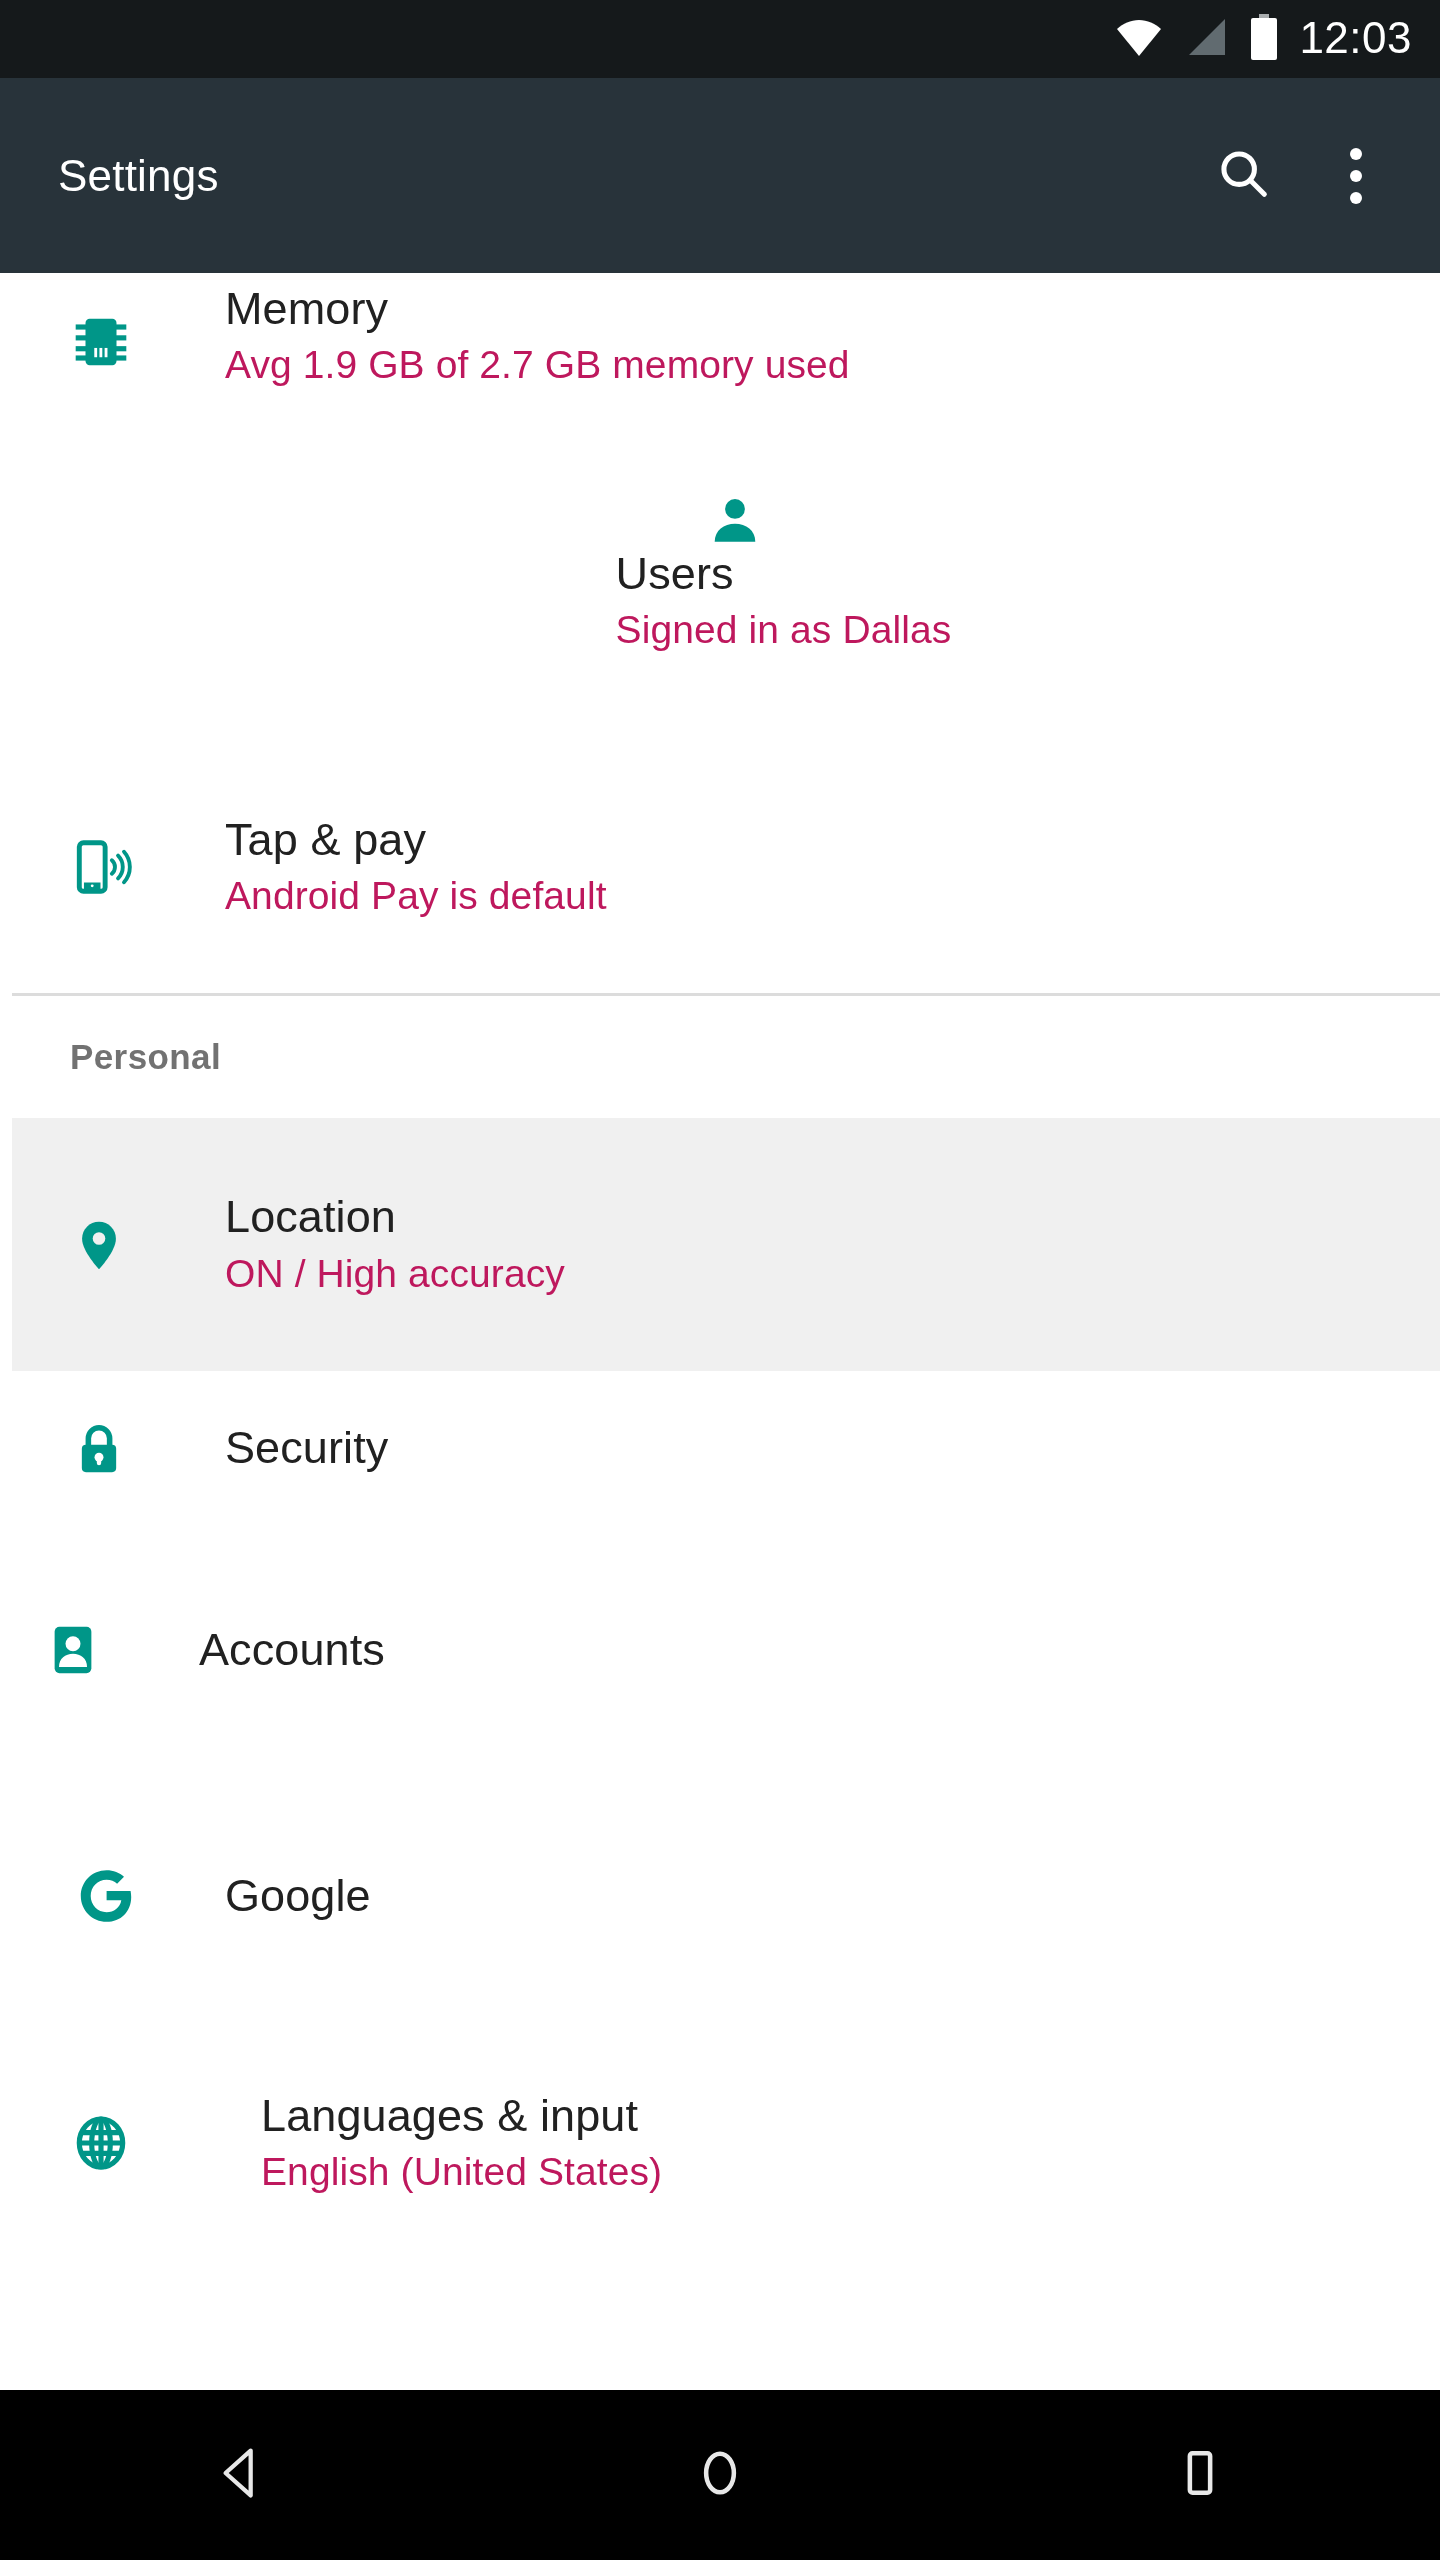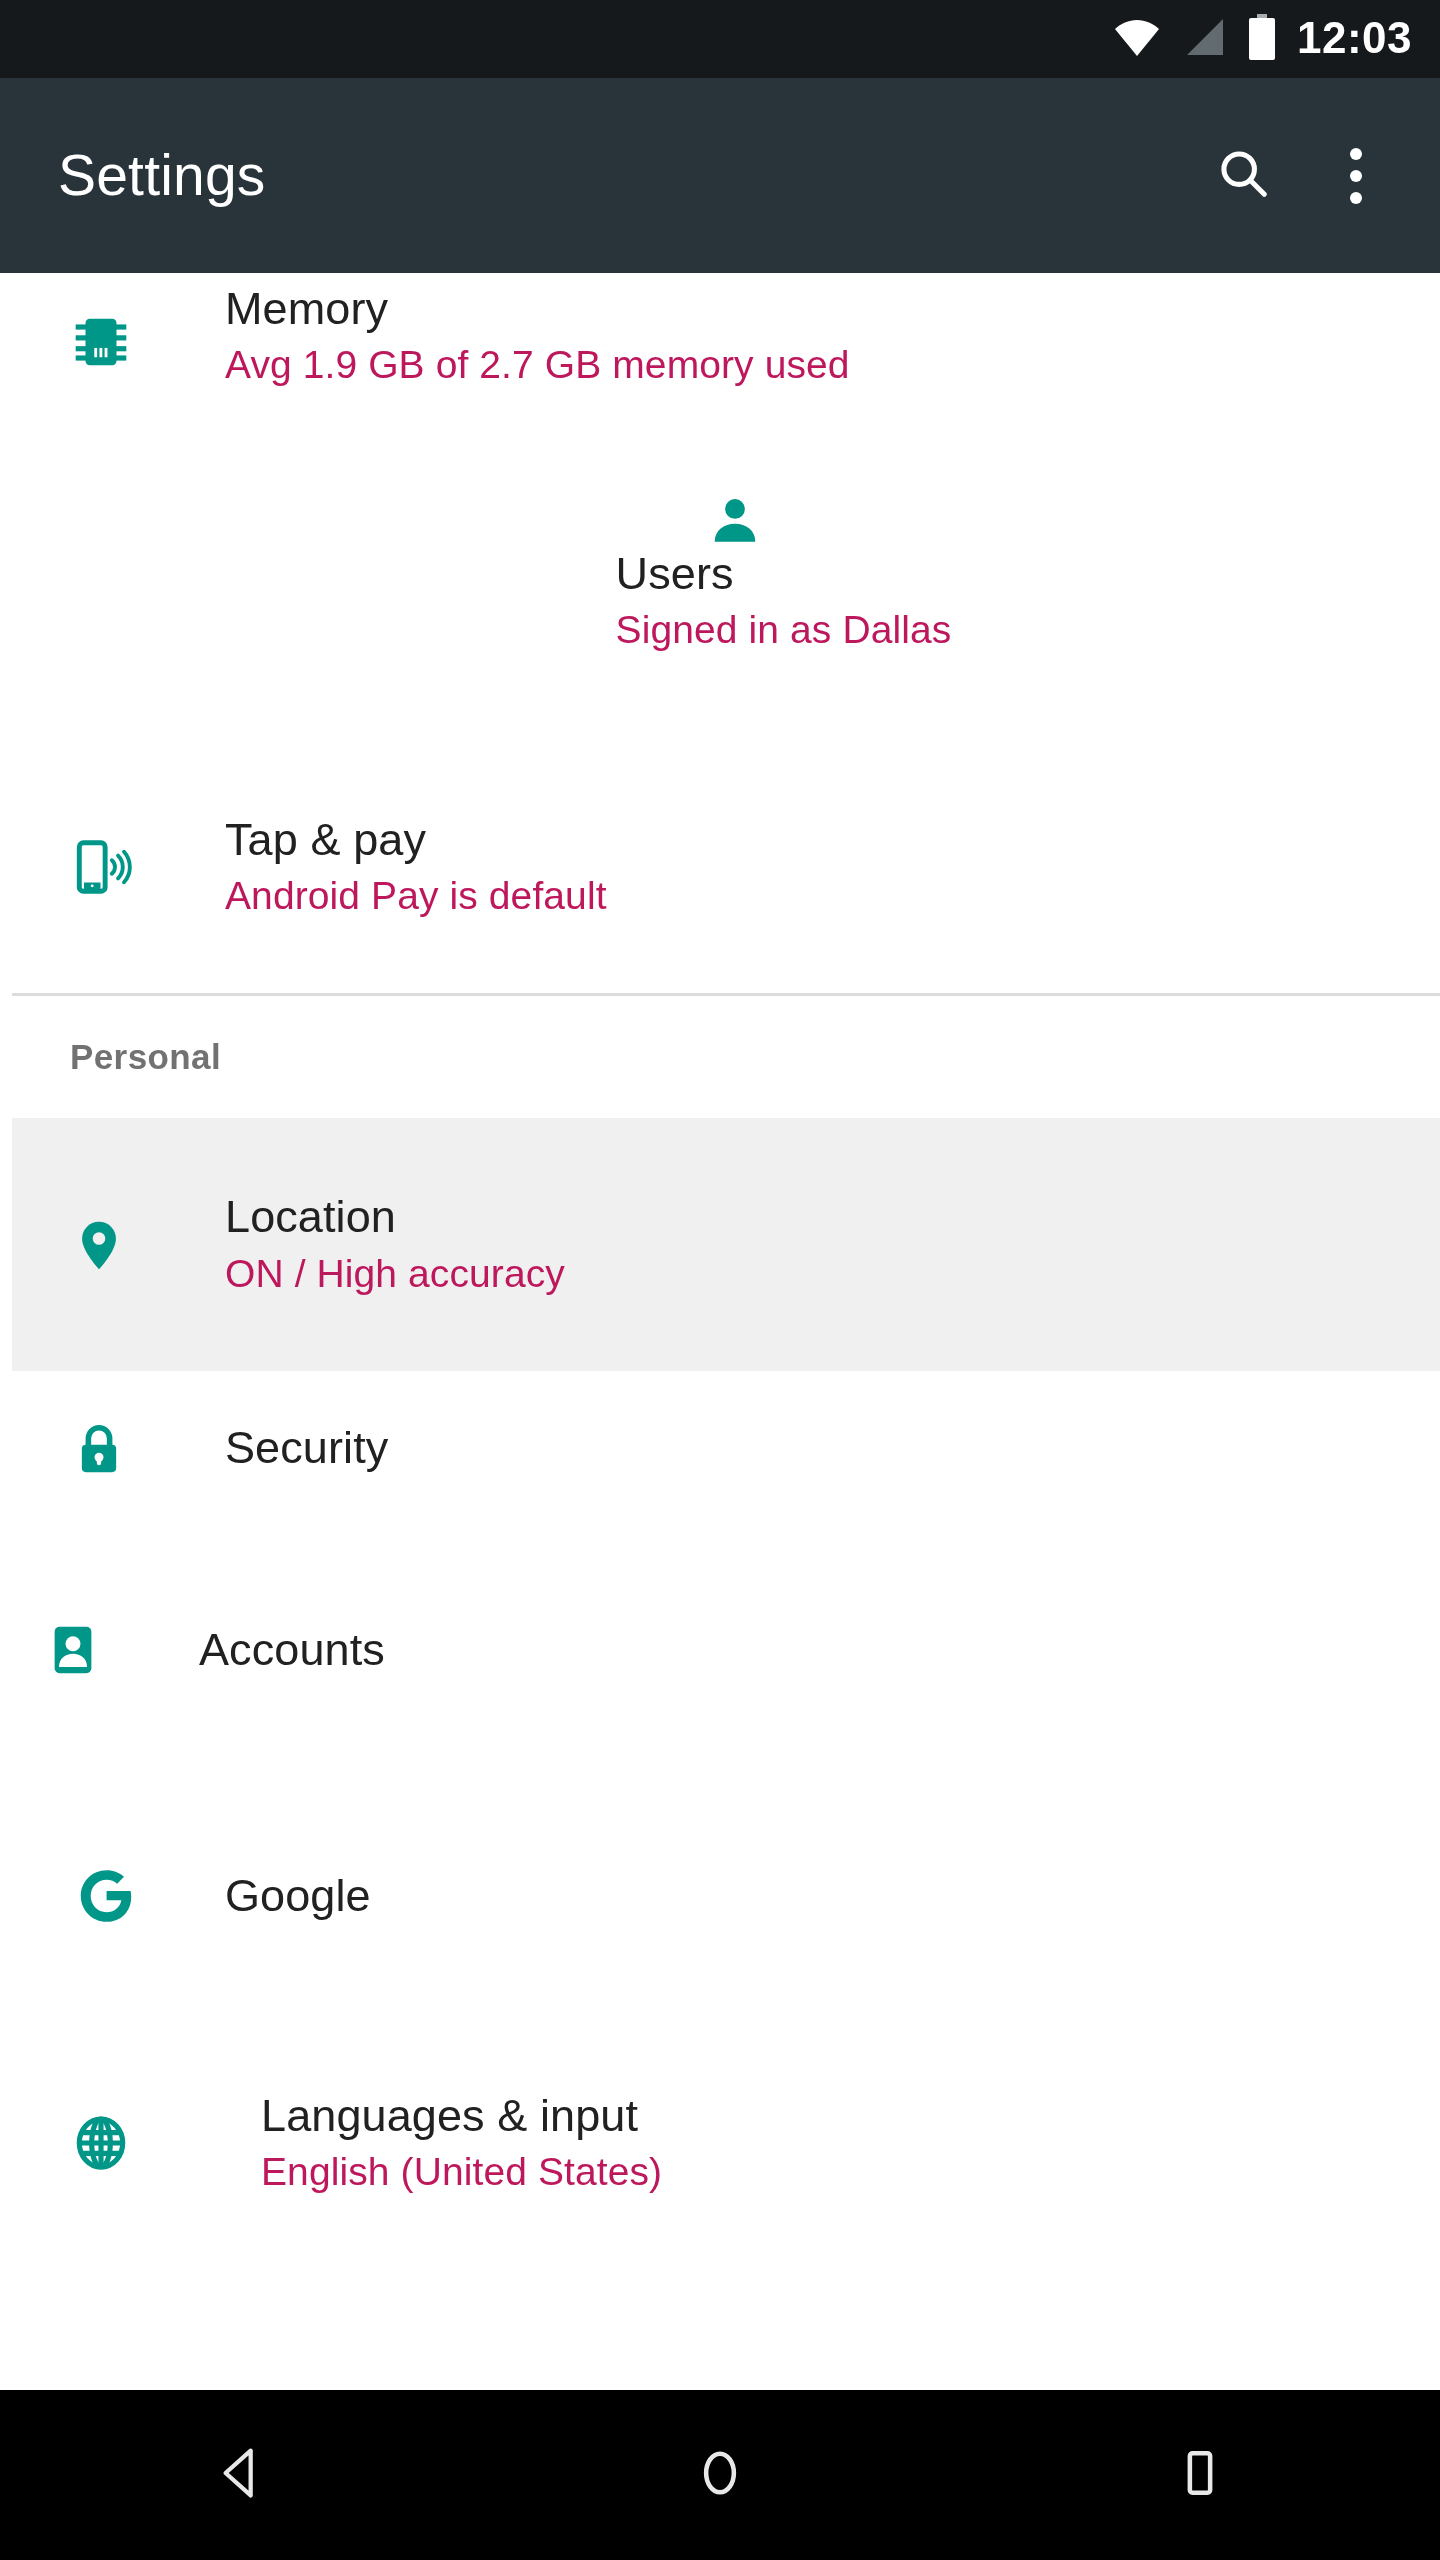--- a/index.html
+++ b/index.html
@@ -36,42 +36,42 @@
     box-sizing: border-box;
   }
   .status-icons {
     display: flex;
     align-items: center;
     gap: 22px;
   }
   .status-clock {
     color: #ffffff;
     font-size: 44px;
-    font-weight: 700;
+    font-weight: 400;
     letter-spacing: 0.5px;
     margin-left: 20px;
     line-height: 1;
     padding-bottom: 2px;
   }
 
   
   .app-bar {
     position: absolute;
     left: 0; top: 78px;
     width: 1440px;
     height: 195px;
     background: #28333a;
     display: flex;
     align-items: center;
     box-sizing: border-box;
     padding: 0 28px 0 58px;
   }
   .app-title {
     color: #ffffff;
-    font-size: 57px;
+    font-size: 44px;
     font-weight: 400;
     letter-spacing: 0.2px;
     flex: 1;
     line-height: 1;
   }
   .app-action {
     width: 112px;
     height: 112px;
     display: flex;
     align-items: center;

